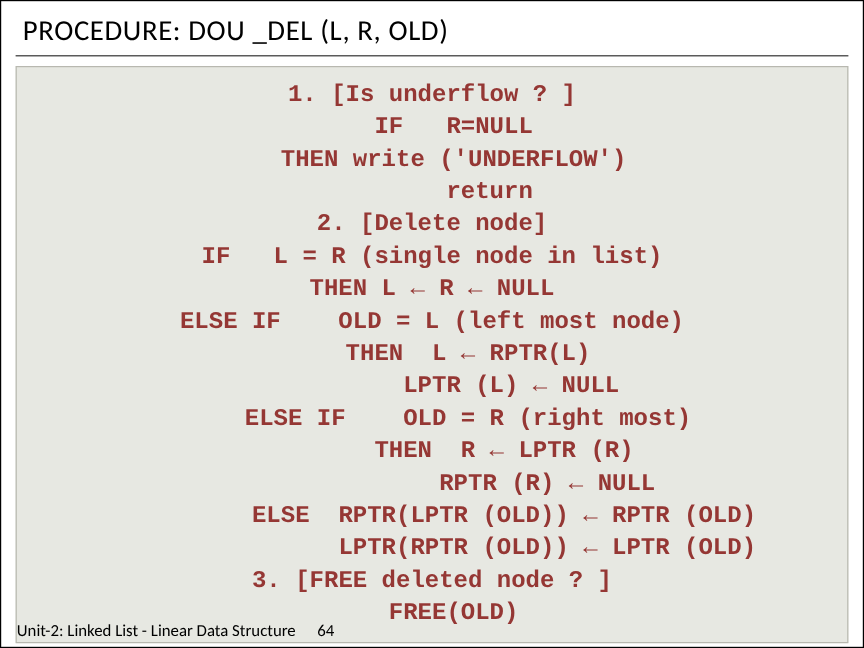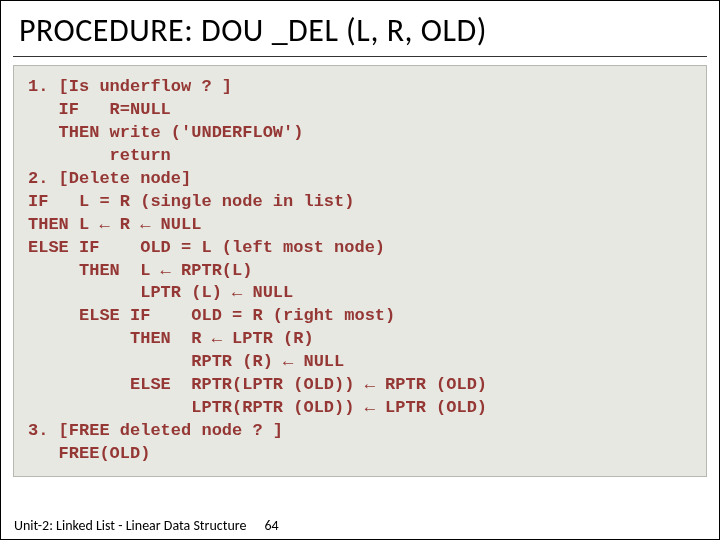--- a/index.html
+++ b/index.html
@@ -5,43 +5,44 @@
   * { margin: 0; padding: 0; box-sizing: border-box; }
   body {
     width: 720px;
     height: 540px;
     background: #fff;
     font-family: Calibri, Arial, sans-serif;
     overflow: hidden;
     border: 1px solid #000;
   }
   .title {
-    font-size: 32px;
+    font-size: 24px;
     font-weight: 400;
     padding: 10px 18px 6px 18px;
     color: #000;
     letter-spacing: 0.5px;
   }
   .title-underline {
     margin: 0 12px 8px 12px;
     border-bottom: 1.5px solid #333;
   }
   .codebox {
     margin: 0 12px 8px 12px;
     background: #e7e8e2;
     border: 1px solid #b8b8b0;
     padding: 10px 14px 10px 14px;
   }
   .codebox pre {
     font-family: Consolas, "Courier New", monospace;
-    font-size: 17px;
+    font-size: 20px;
     line-height: 1.35;
     color: #953734;
     font-weight: bold;
     white-space: pre;
+    text-align: center;
   }
   .footer {
     position: absolute;
     bottom: 6px;
     left: 0;
     width: 624px;
     font-size: 14px;
     color: #000;
     display: flex;
     align-items: flex-end;

